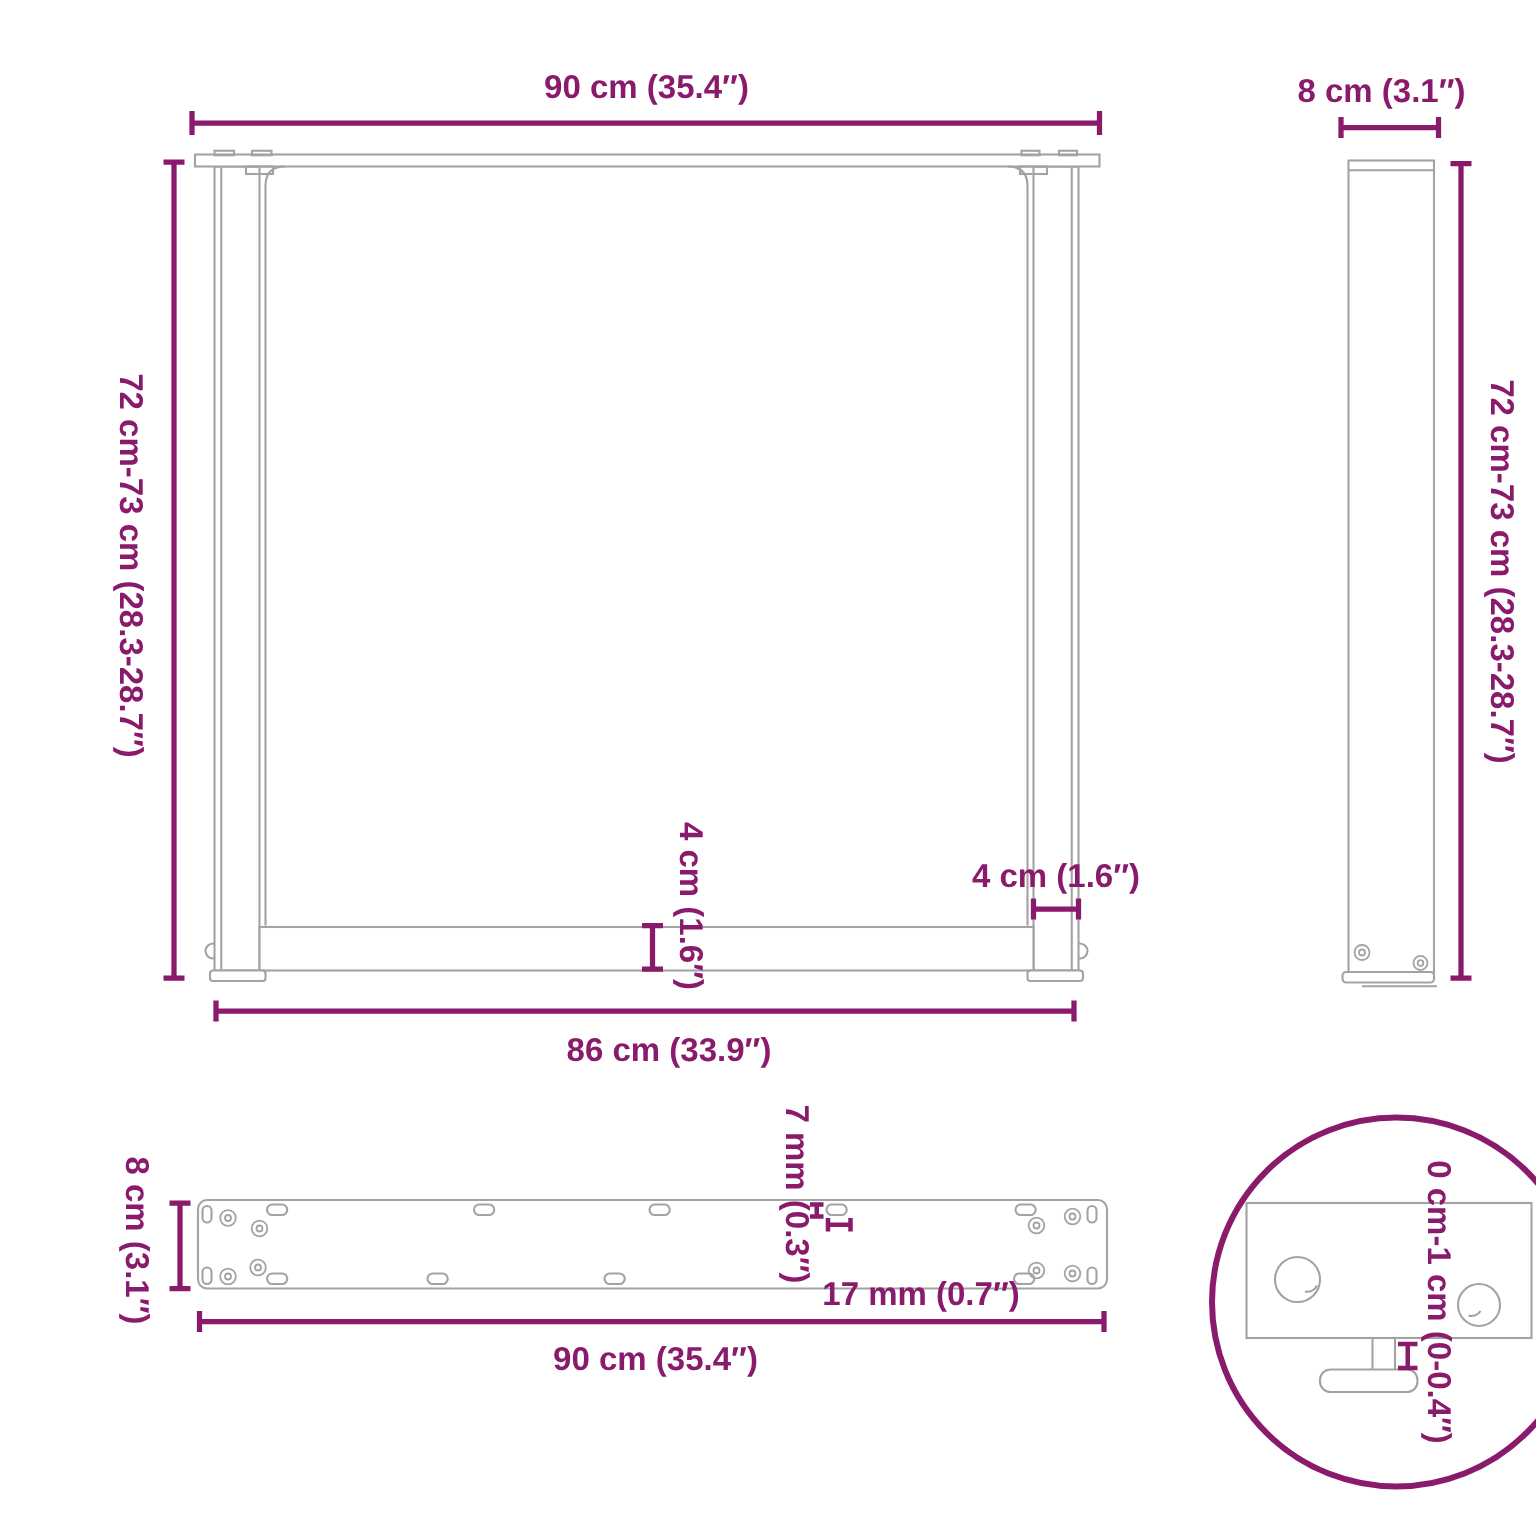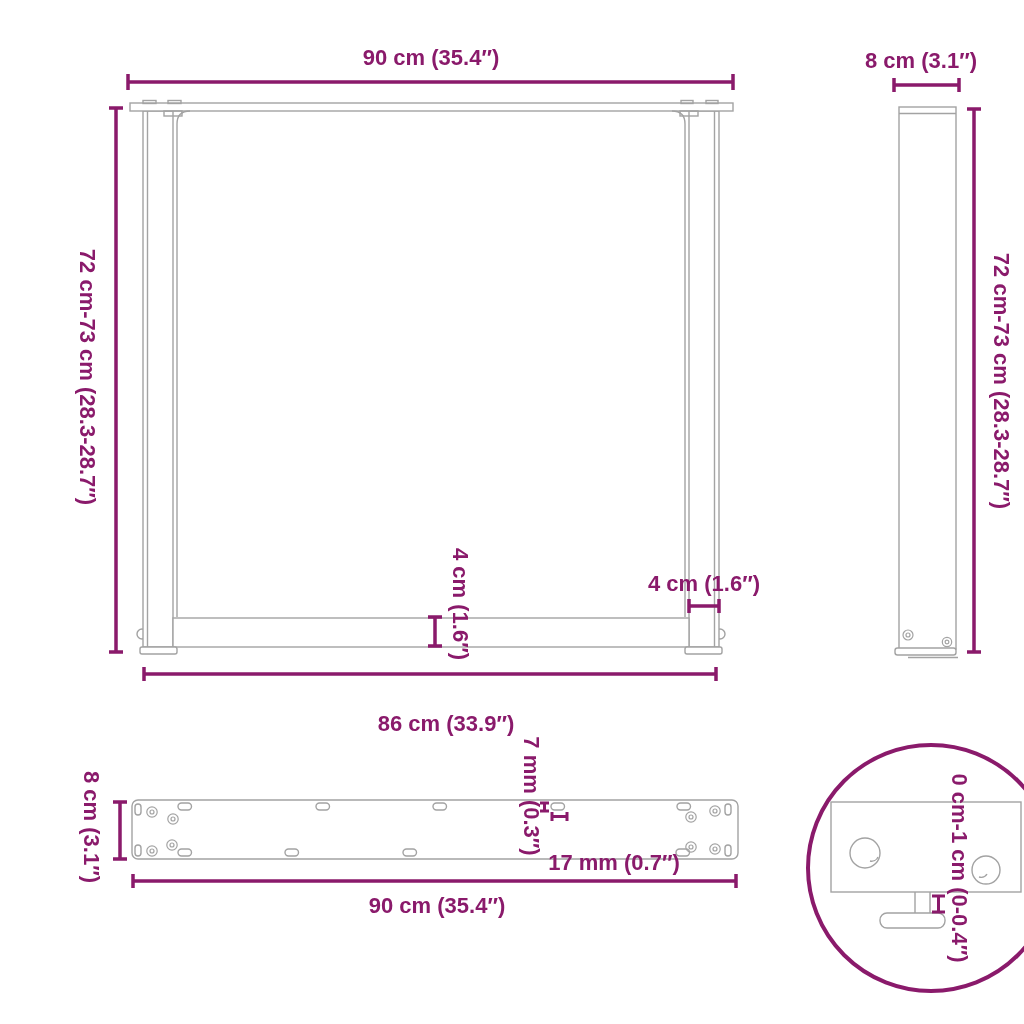--- a/index.html
+++ b/index.html
@@ -154,21 +154,21 @@
       </g>
       <circle class="mgc" cx="883" cy="868" r="123"></circle>
       <path class="mg2" d="M890.5,896 V912 M884,896 H897 M884,912 H897"></path>
     </g>
   </svg>
 
   <div class="lbl h" style="left:383px;top:58px">90 cm (35.4″)</div>
   <div class="lbl v" style="left:39px;top:377px">72 cm-73 cm (28.3-28.7″)</div>
   <div class="lbl v" style="left:412px;top:604px">4 cm (1.6″)</div>
   <div class="lbl h" style="left:656px;top:584px">4 cm (1.6″)</div>
-  <div class="lbl h" style="left:398px;top:724px">86 cm (33.9″)</div>
+  <div class="lbl h" style="left:398px;top:700px">86 cm (33.9″)</div>
   <div class="lbl h" style="left:873px;top:61px">8 cm (3.1″)</div>
   <div class="lbl v" style="left:953px;top:381px">72 cm-73 cm (28.3-28.7″)</div>
   <div class="lbl v" style="left:43px;top:827px">8 cm (3.1″)</div>
   <div class="lbl v" style="left:483px;top:796px">7 mm (0.3″)</div>
   <div class="lbl h" style="left:566px;top:863px">17 mm (0.7″)</div>
   <div class="lbl h" style="left:389px;top:906px">90 cm (35.4″)</div>
   <div class="lbl v" style="left:911px;top:868px">0 cm-1 cm (0-0.4″)</div>
 
 </div>
 

